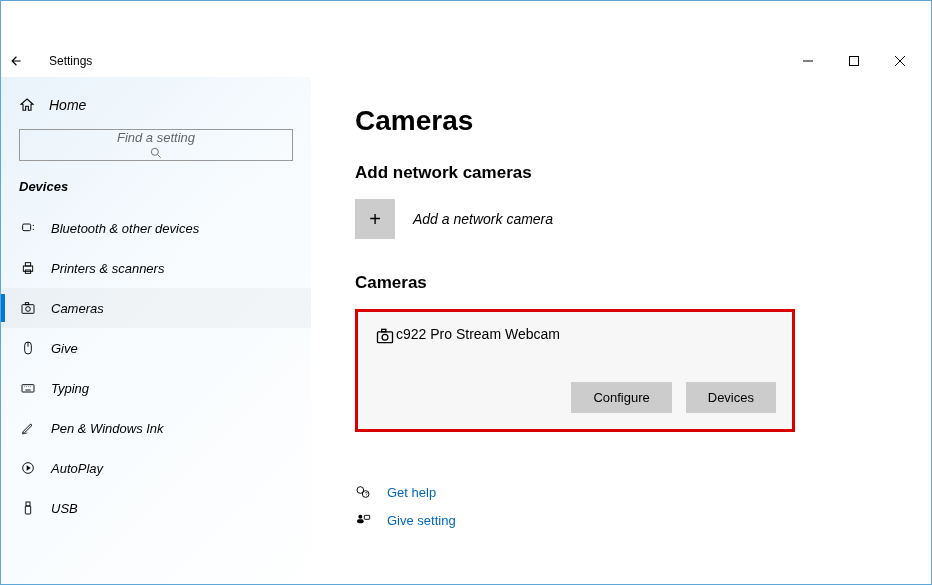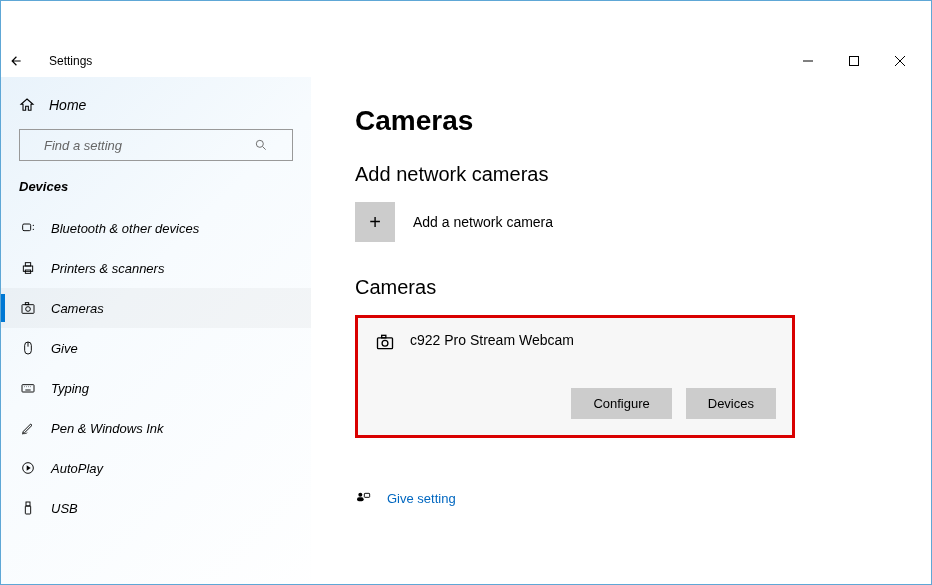--- a/index.html
+++ b/index.html
@@ -5,35 +5,35 @@
   * { box-sizing: border-box; margin: 0; padding: 0; font-family: "Segoe UI", Arial, sans-serif; }
   body { background: #fff; width: 932px; height: 585px; overflow: hidden; border: 1px solid #5ea7d6; }
   .titlebar { height: 32px; display: flex; align-items: center; padding: 0 8px; margin-top: 44px; }
   .titlebar .back { width: 32px; text-align: center; font-size: 16px; }
   .titlebar .wtitle { font-size: 12px; padding-left: 8px; flex: 1; }
   .titlebar .winbtns { display: flex; gap: 0; }
   .titlebar .winbtn { width: 46px; height: 32px; display: flex; align-items: center; justify-content: center; font-size: 12px; }
   .main { display: flex; height: calc(585px - 34px); }
   .sidebar { width: 310px; background: linear-gradient(135deg, #e9f3fb 0%, #f7fbfe 40%, #ffffff 100%); padding: 12px 0 12px 0; position: relative; font-style: italic; }
   .sidebar .home { display: flex; align-items: center; gap: 14px; padding: 8px 18px 16px 18px; font-size: 14px; }
-  .search { margin: 0 18px 18px 18px; border: 1px solid #999; height: 32px; display: flex; align-items: center; padding: 0 24px; color: #666; font-size: 13px; justify-content: space-between; }
+  .search { margin: 0 18px 18px 18px; border: 1px solid #999; height: 32px; display: flex; align-items: center; padding: 0 6px; color: #666; font-size: 13px; justify-content: space-between; flex-direction: column; }
   .group-label { font-weight: 600; font-size: 13px; padding: 0 18px 14px 18px; }
   .nav { list-style: none; }
   .nav li { display: flex; align-items: center; gap: 14px; padding: 12px 18px; font-size: 13px; cursor: pointer; position: relative; }
   .nav li.active { background: rgba(0,0,0,0.03); }
   .nav li.active::before { content: ""; position: absolute; left: 0; top: 6px; bottom: 6px; width: 4px; background: #0078d4; }
   .nav .icon { width: 18px; display: inline-flex; justify-content: center; font-size: 15px; }
   .content { flex: 1; padding: 28px 44px; }
   h1 { font-weight: 600; font-size: 28px; margin-bottom: 26px; }
-  h2 { font-weight: 400; font-size: 20px; margin-bottom: 16px; margin-top: 4px; }
+  h2 { font-weight: 700; font-size: 17px; margin-bottom: 16px; margin-top: 4px; }
   .add-row { display: flex; align-items: center; gap: 18px; margin-bottom: 34px; }
   .add-tile { width: 40px; height: 40px; background: #ccc; display: flex; align-items: center; justify-content: center; font-size: 20px; }
-  .add-row .label { font-size: 14px; }
+  .add-row .label { font-size: 14px; font-style: italic; }
   .camera-card { border: 3px solid #d90000; padding: 14px 16px 16px 16px; background: #f7f7f7; width: 440px; }
-  .camera-card .row1 { display: flex; align-items: flex-start; gap: 14px; font-size: 14px; }
+  .camera-card .row1 { display: flex; align-items: flex-start; font-size: 14px; }
   .camera-card .actions { display: flex; gap: 14px; justify-content: flex-end; margin-top: 36px; }
   .btn { background: #ccc; border: none; padding: 8px 22px; font-size: 13px; cursor: pointer; min-width: 90px; }
   .help { margin-top: 52px; }
   .help .link { display: flex; align-items: center; gap: 16px; font-size: 13px; margin-bottom: 12px; }
   .help .link a { color: #0067c0; text-decoration: none; }
   svg { display: block; }
 </style>
 </head>
 <body>
 
@@ -189,20 +189,30 @@
       <div class="actions">
         <button class="btn">Configure</button>
         <button class="btn">Devices</button>
       </div>
     </div>
 
     <div class="help">
       <div class="link">
         <span>
           <svg width="16" height="16" viewBox="0 0 24 24">
+              <circle cx="8" cy="9" r="5" fill="none" stroke="#000" stroke-width="1.4"></circle>
+              <circle cx="16" cy="15" r="5" fill="none" stroke="#000" stroke-width="1.4"></circle>
+              <text x="15" y="18" font-size="7" fill="#000">?</text>
+            </svg>
+        </span>
+        <a href="#">Get help</a>
+      </div>
+      <div class="link">
+        <span>
+          <svg width="16" height="16" viewBox="0 0 24 24">
               <circle cx="8" cy="7" r="3" fill="#000"></circle>
               <rect x="3" y="11" width="10" height="6" rx="3" fill="#000"></rect>
               <rect x="14" y="5" width="8" height="6" rx="1" fill="none" stroke="#000" stroke-width="1.4"></rect>
             </svg>
         </span>
         <a href="#">Give setting</a>
       </div>
     </div>
   </div>
 </div>

